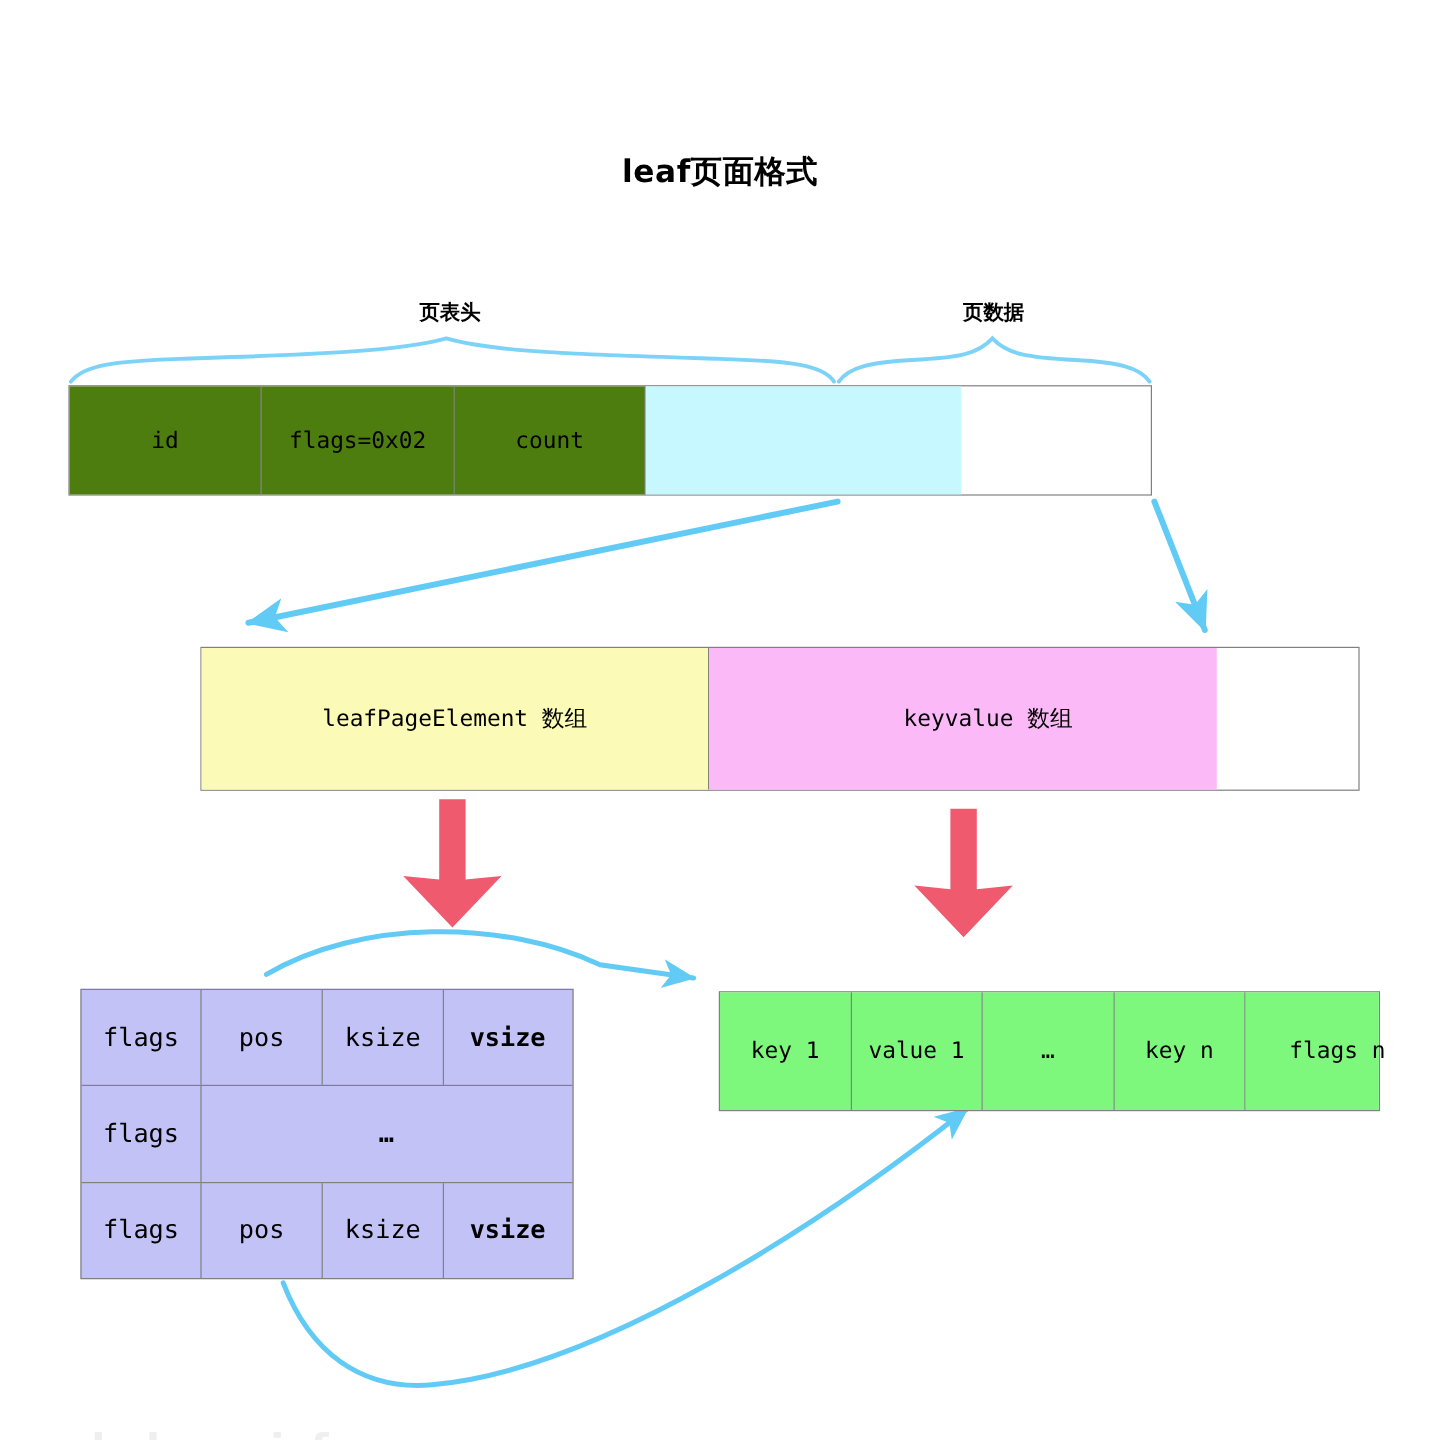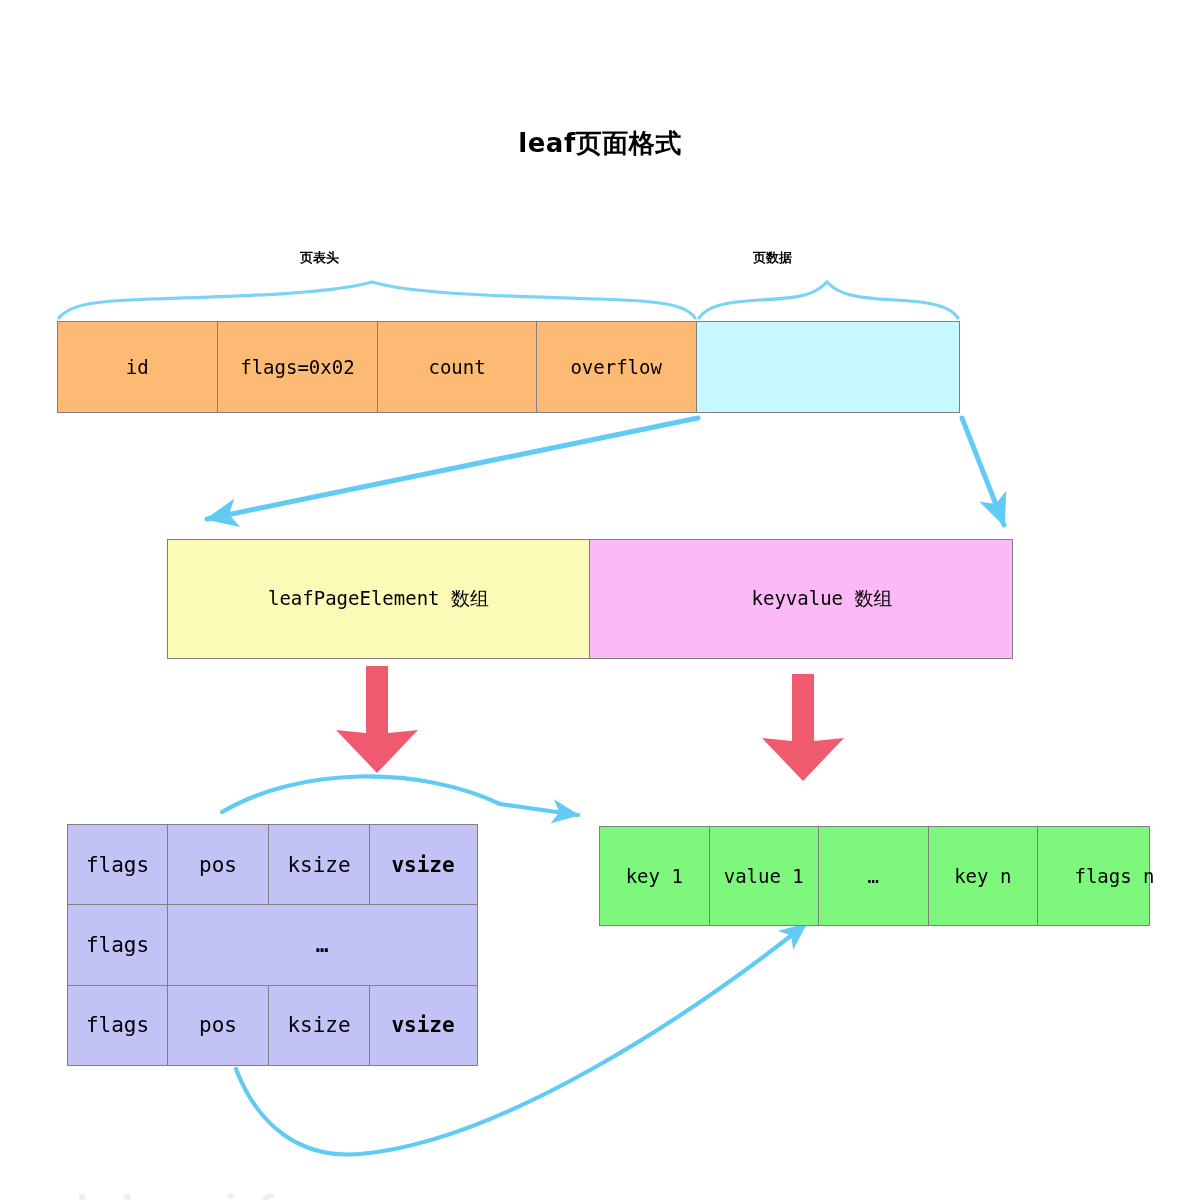--- a/index.html
+++ b/index.html
@@ -37,23 +37,24 @@
     font-family: "DejaVu Sans", sans-serif;
     font-size: 26px;
     font-weight: bold;
     color: #000000;
     letter-spacing: 0.5px;
   }
 
   .brace-label {
     position: absolute;
     font-family: "DejaVu Sans", sans-serif;
-    font-size: 13px;
+    font-size: 17px;
     font-weight: bold;
     color: #000000;
+    text-align: center;
     white-space: nowrap;
   }
 
   
   .box-row {
     position: absolute;
     display: flex;
     box-sizing: border-box;
     border: 1.5px solid #808080;
   }
@@ -70,28 +71,28 @@
   }
   .box-cell:last-child { border-right: none; padding-left: 42px; }
 
   
   #page-row {
     left: 57px;
     top: 285px;
     width: 903px;
     height: 92px;
   }
-  #page-row .hdr { background: #fdba74; }
+  #page-row .hdr { background: #4d7c0f; }
   #page-row .dat { background: #c8f8ff; }
 
   
   #split-row {
     left: 167px;
     top: 503px;
-    width: 846px;
+    width: 966px;
     height: 120px;
   }
   #split-row .cell-left  { background: #fbfbb7; }
   #split-row .cell-right { background: #fbb9f8; }
   #split-row .box-cell { font-size: 19px; }
 
   
   #element-table {
     position: absolute;
     left: 67px;
@@ -188,21 +189,20 @@
 
   <div class="diagram-title">leaf页面格式</div>
 
   <div class="brace-label" style="left:300px; top:213px; width:150px;">页表头</div>
   <div class="brace-label" style="left:753px; top:213px; width:150px;">页数据</div>
 
   <div class="box-row" id="page-row">
     <div class="box-cell hdr" style="width:160px;">id</div>
     <div class="box-cell hdr" style="width:161px;">flags=0x02</div>
     <div class="box-cell hdr" style="width:159px;">count</div>
-    <div class="box-cell hdr" style="width:160px;">overflow</div>
     <div class="box-cell dat" style="width:263px;"></div>
   </div>
 
   <div class="box-row" id="split-row">
     <div class="box-cell cell-left" style="width:423px;">leafPageElement 数组</div>
     <div class="box-cell cell-right" style="width:423px;">keyvalue 数组</div>
   </div>
 
   <div id="element-table">
     <div class="tbl-row">

